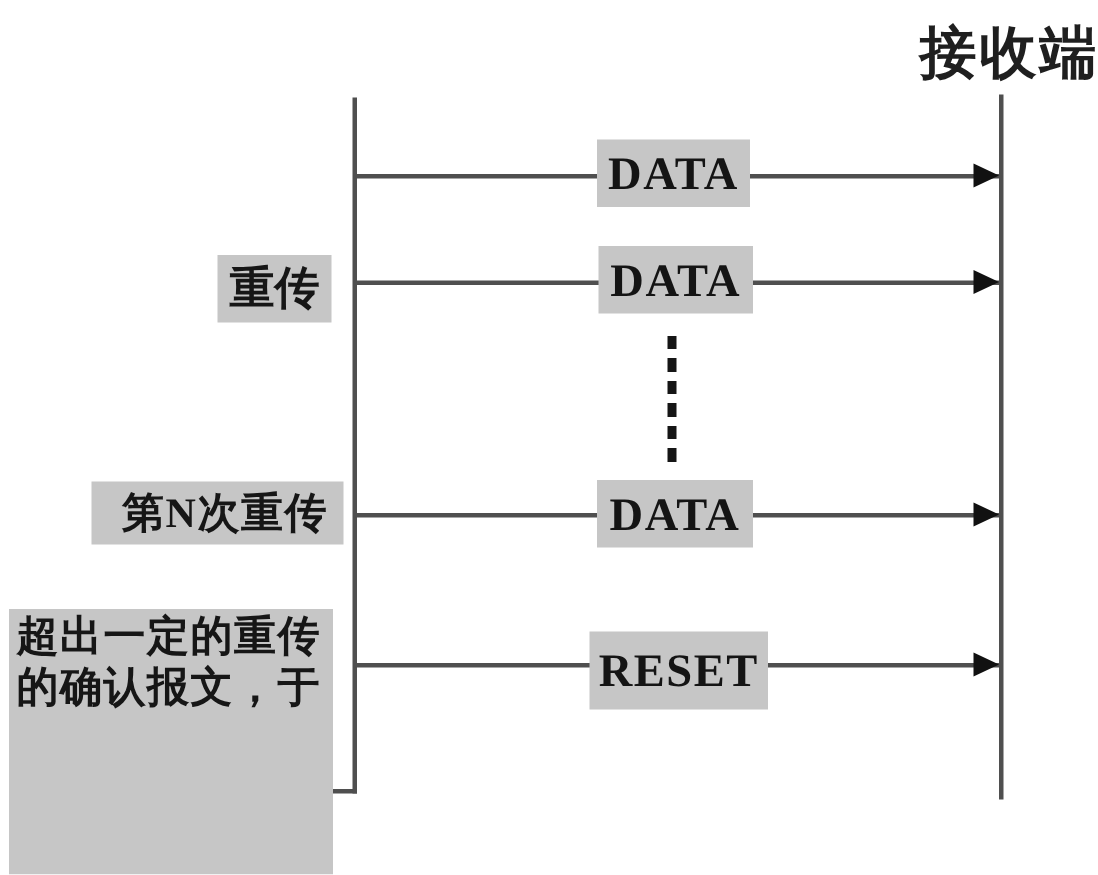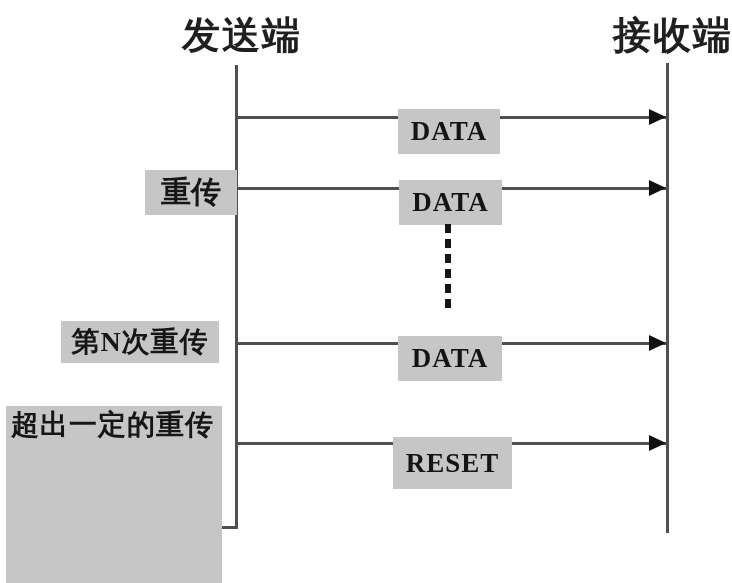--- a/index.html
+++ b/index.html
@@ -34,58 +34,57 @@
     border-top:8px solid transparent; border-bottom:8px solid transparent;
   }
   .arrow.a1 { top:116px; }
   .arrow.a2 { top:187px; }
   .arrow.a3 { top:342px; }
   .arrow.a4 { top:442px; }
 
   
   .msg-label {
     position:absolute; background:#c6c6c6; color:#141414;
-    font-weight:bold; font-size:27px; letter-spacing:1px;
-    display:flex; align-items:center; justify-content:center;margin-top:16px;
+    font-weight:bold; font-size:31px; letter-spacing:1px;
+    display:flex; align-items:center; justify-content:center;
   }
   .m1 { left:398px; top:93px;  width:102px; height:45px; }
   .m2 { left:399px; top:164px; width:103px; height:45px; }
   .m3 { left:398px; top:320px; width:104px; height:45px; }
   .m4 { left:393px; top:421px; width:119px; height:52px; }
 
   
   .dotted-line {
     position:absolute; left:445px; top:224px; width:6px; height:90px;
     background:repeating-linear-gradient(to bottom, #151515 0 9px, transparent 9px 15px);
   }
 
   
   .note {
     position:absolute; background:#c6c6c6; color:#161616; font-weight:bold;
   }
   .note.n1 {
-    left:145px; top:170px; width:92px; height:45px; font-size:30px;
+    left:145px; top:170px; width:76px; height:45px; font-size:30px;
     display:flex; align-items:center; justify-content:center;
   }
   .note.n2 {
     left:61px; top:321px; width:158px; height:42px; font-size:28px;
-    display:flex; align-items:center; justify-content:center; letter-spacing:1px;
+    display:flex; align-items:center; justify-content:center; letter-spacing:1px;padding-left:10px;
   }
   .note.n3 {
     left:6px; top:406px; width:216px; height:182px; font-size:28px;
     line-height:34px; padding:2px 0 12px 5px; box-sizing:border-box;
     letter-spacing:1px; white-space:nowrap;
   }
 </style>
 </head>
 <body>
 
 <div class="canvas">
 
-  <div class="endpoint sender">发送端</div>
   <div class="endpoint receiver">接收端</div>
 
   <div class="lifeline-sender"></div>
   <div class="lifeline-receiver"></div>
 
   <div class="arrow a1">
     <span class="head"></span>
   </div>
   <div class="arrow a2">
     <span class="head"></span>
@@ -101,15 +100,16 @@
   <div class="msg-label m2">DATA</div>
   <div class="dotted-line"></div>
   <div class="msg-label m3">DATA</div>
   <div class="msg-label m4">RESET</div>
 
   <div class="note n1">重传</div>
   <div class="note n2">第N次重传</div>
 
   <div class="note n3">
     <div>超出一定的重传</div>
+    <div>的确认报文，于</div>
   </div>
 
 </div>
 
 </body></html>

